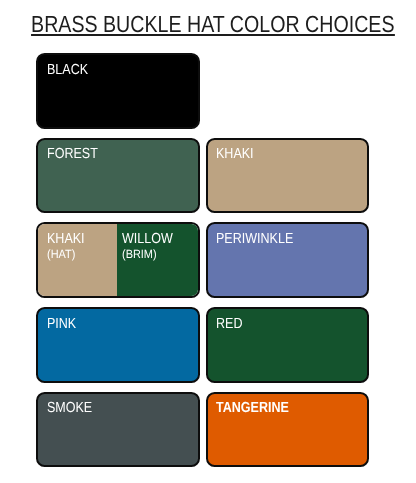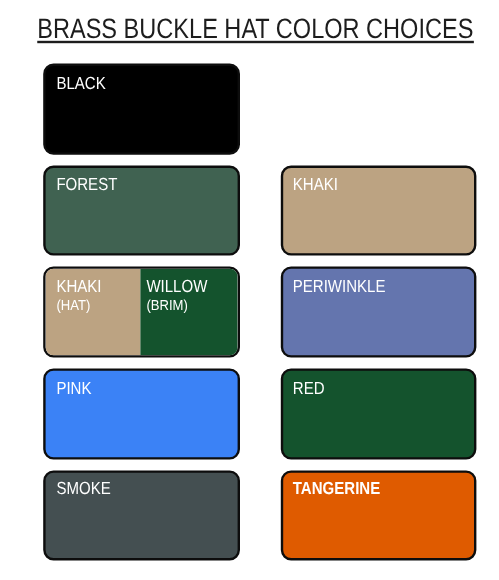--- a/index.html
+++ b/index.html
@@ -10,21 +10,21 @@
 
   .page{position:relative;width:416px;height:483px;background:#ffffff;}
 
   
   .title-wrap{position:absolute;left:-3.5px;top:15px;width:416px;text-align:center;}
   .title{display:inline-block;font-size:23.30px;line-height:0.80;color:#1d1d1d;
          transform:scaleX(0.8422);transform-origin:50% 50%;white-space:nowrap;
          border-bottom:2.6px solid #1d1d1d;padding-bottom:0.6px;margin-bottom:0;}
 
   
-  .grid{position:absolute;left:36px;top:53px;width:361px;}
+  .grid{position:absolute;left:36px;top:53px;width:333px;}
   .row{display:flex;justify-content:space-between;margin-bottom:8.85px;}
   .row:last-child{margin-bottom:2px;}
 
   .sw{width:163.5px;height:75.8px;box-sizing:border-box;
       border:2.2px solid #0d0d0d;border-radius:8.6px;
       position:relative;display:flex;overflow:hidden;}
 
   .half{flex:1 1 50%;position:relative;}
   .half:first-child{flex:0 0 78.5px;}
 
@@ -67,21 +67,21 @@
           <div class="half" style="background: #14532d;">
             <span class="lbl">WILLOW</span>
             <span class="sub">(BRIM)</span>
           </div>
         </div>
         <div class="sw" style="background: rgb(100, 117, 174);">
           <span class="lbl">PERIWINKLE</span>
         </div>
       </div>
       <div class="row">
-        <div class="sw" style="background: #3b82f6;">
+        <div class="sw" style="background: #0369a1;">
           <span class="lbl">PINK</span>
         </div>
         <div class="sw" style="background: #14532d;">
           <span class="lbl">RED</span>
         </div>
       </div>
       <div class="row">
         <div class="sw" style="background: rgb(68, 79, 81);">
           <span class="lbl">SMOKE</span>
         </div>

